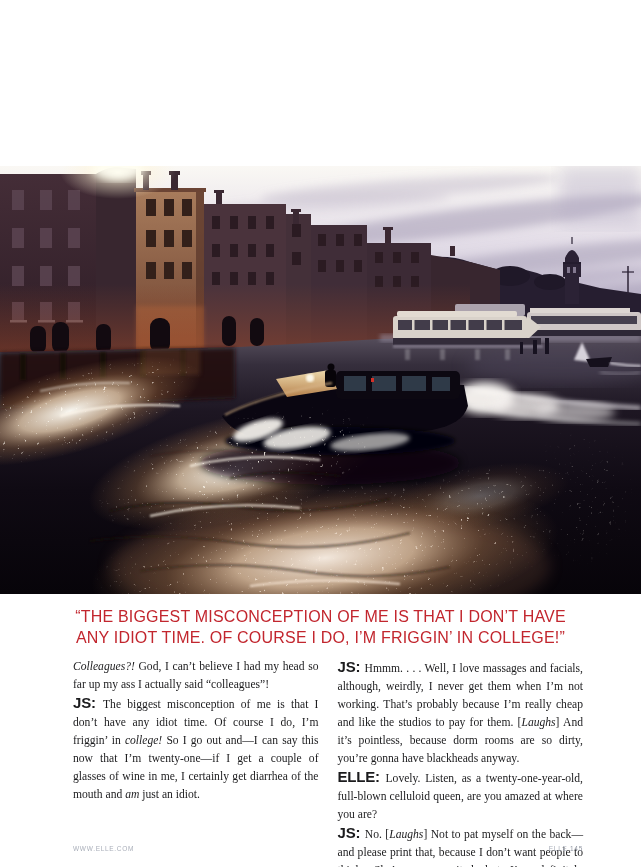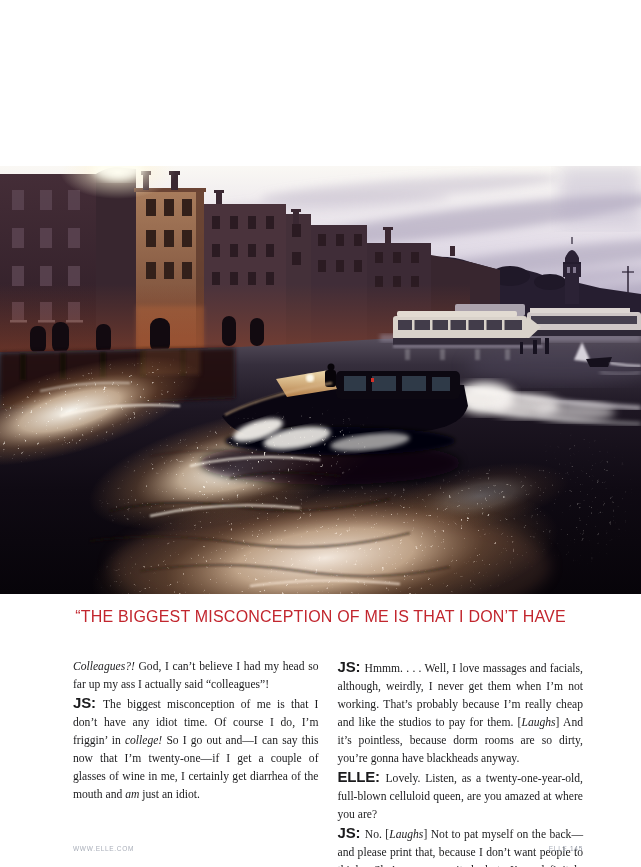--- a/index.html
+++ b/index.html
@@ -348,20 +348,21 @@
         <path d="M150,350 q70,-16 150,-8"></path>
         <path d="M250,420 q70,-10 150,-2"></path>
         <path d="M40,225 q40,-10 90,-8" opacity=".6"></path>
       </g>
       <ellipse cx="330" cy="400" rx="220" ry="60" fill="#d8916a" opacity=".15" filter="url(#b8)"></ellipse>
     </g>
   </svg>
 
   <div class="quote" style="color: rgb(194, 38, 46);">
     <div>“THE BIGGEST MISCONCEPTION OF ME IS THAT I DON’T HAVE</div>
+    <div>ANY IDIOT TIME. OF COURSE I DO, I’M FRIGGIN’ IN COLLEGE!”</div>
   </div>
 
   <div class="columns">
     <div class="col">
       <p><span class="seg-i">Colleagues?! </span><span class="seg-n">God, I can’t believe I had my head so far up my ass I actually said “colleagues”!</span></p>
       <p><span class="seg-b">JS: </span><span class="seg-n">The biggest misconception of me is that I don’t have any idiot time. Of course I do, I’m friggin’ in </span><span class="seg-i">college!</span><span class="seg-n"> So I go out and—I can say this now that I’m twenty-one—if I get a couple of glasses of wine in me, I certainly get diarrhea of the mouth and </span><span class="seg-i">am</span><span class="seg-n"> just an idiot.</span></p>
     </div>
     <div class="col">
       <p><span class="seg-b">JS: </span><span class="seg-n">Hmmm. . . . Well, I love massages and facials, although, weirdly, I never get them when I’m not working. That’s probably because I’m really cheap and like the studios to pay for them. [</span><span class="seg-i">Laughs</span><span class="seg-n">] And it’s pointless, because dorm rooms are so dirty, you’re gonna have blackheads anyway.</span></p>
       <p><span class="seg-b">ELLE: </span><span class="seg-n">Lovely. Listen, as a twenty-one-year-old, full-blown celluloid queen, are you amazed at where you are?</span></p>

